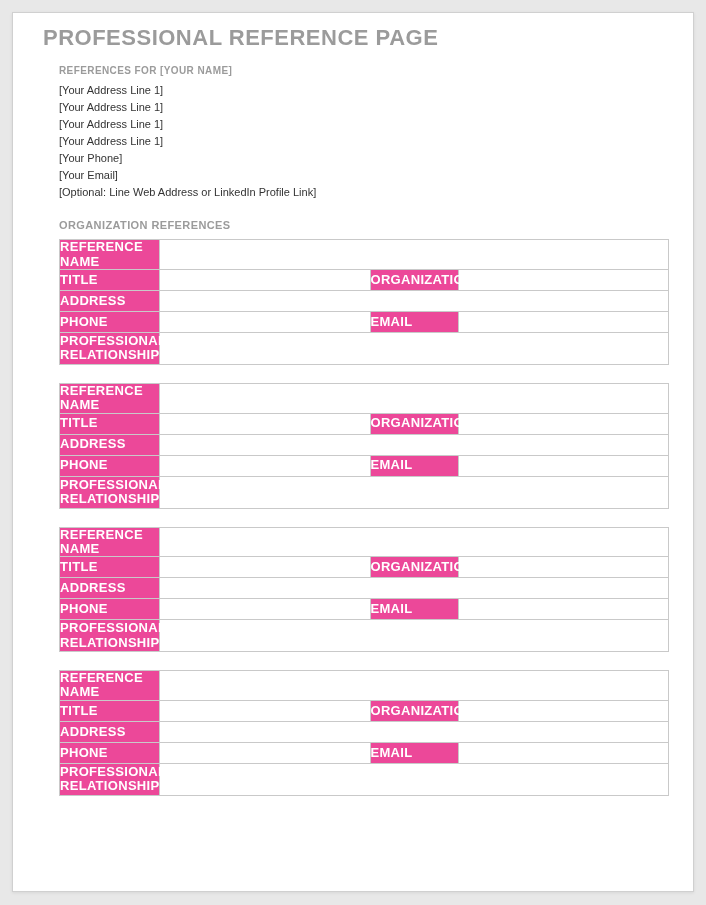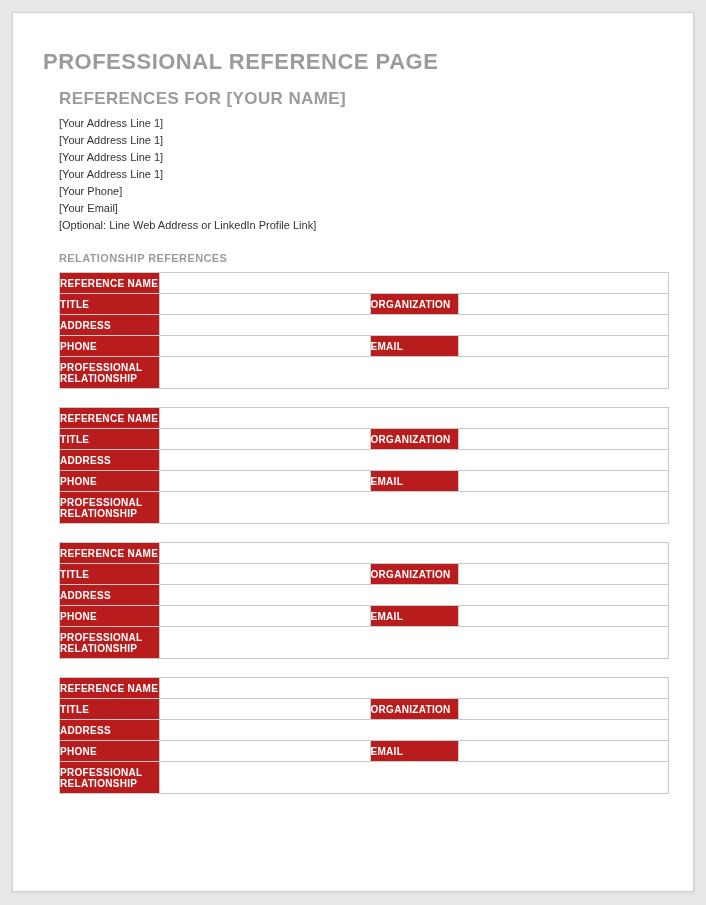--- a/index.html
+++ b/index.html
@@ -5,33 +5,33 @@
   * { box-sizing: border-box; margin: 0; padding: 0; }
   body {
     background: #e8e8e8;
     font-family: Arial, Helvetica, sans-serif;
     padding: 12px;
     width: 706px;
   }
   .page {
     background: #ffffff;
     border: 1px solid #d0d0d0;
-    padding: 36px 30px 24px 30px;
+    padding: 12px 30px 24px 30px;
     min-height: 880px;
     box-shadow: 0 1px 3px rgba(0,0,0,0.08);
   }
   .page-title {
     font-size: 22px;
     font-weight: 700;
     color: #9b9b9b;
     letter-spacing: 0.5px;
     margin-bottom: 14px;
   }
   .subtitle {
-    font-size: 17px;
+    font-size: 10px;
     font-weight: 700;
     color: #9b9b9b;
     letter-spacing: 0.4px;
     margin-left: 16px;
     margin-bottom: 6px;
   }
   .info-block {
     margin-left: 16px;
     margin-bottom: 18px;
   }
@@ -55,23 +55,23 @@
     border: 1px solid #c9c9c9;
     border-collapse: collapse;
     table-layout: fixed;
   }
   .ref-table td {
     border: 1px solid #c9c9c9;
     padding: 0;
     vertical-align: middle;
   }
   .lbl {
-    background: #b91c1c;
+    background: #ec4899;
     color: #ffffff;
-    font-size: 10px;
+    font-size: 13px;
     font-weight: 700;
     letter-spacing: 0.3px;
     padding: 5px 6px;
     width: 100px;
     line-height: 1.1;
   }
   .lbl-mid { width: 88px; }
   .val {
     background: #ffffff;
     height: 21px;
@@ -91,21 +91,21 @@
   <div class="info-block">
     <div class="info-line">[Your Address Line 1]</div>
     <div class="info-line">[Your Address Line 1]</div>
     <div class="info-line">[Your Address Line 1]</div>
     <div class="info-line">[Your Address Line 1]</div>
     <div class="info-line">[Your Phone]</div>
     <div class="info-line">[Your Email]</div>
     <div class="info-line">[Optional: Line Web Address or LinkedIn Profile Link]</div>
   </div>
 
-  <div class="section-title">RELATIONSHIP REFERENCES</div>
+  <div class="section-title">ORGANIZATION REFERENCES</div>
 
   <table class="ref-table">
     <colgroup>
         <col style="width:100px">
         <col>
         <col style="width:88px">
         <col>
       </colgroup>
     <tbody>
         <tr>

